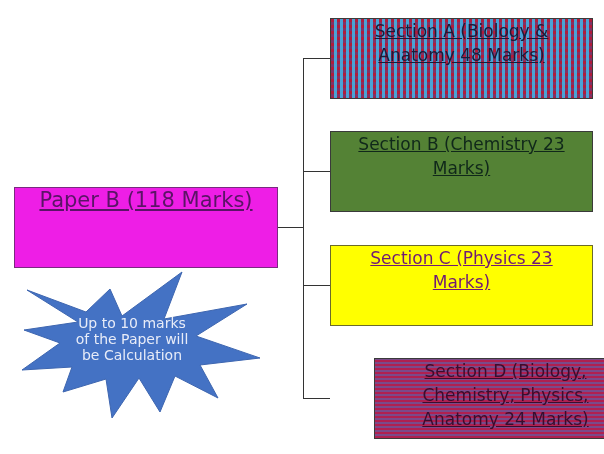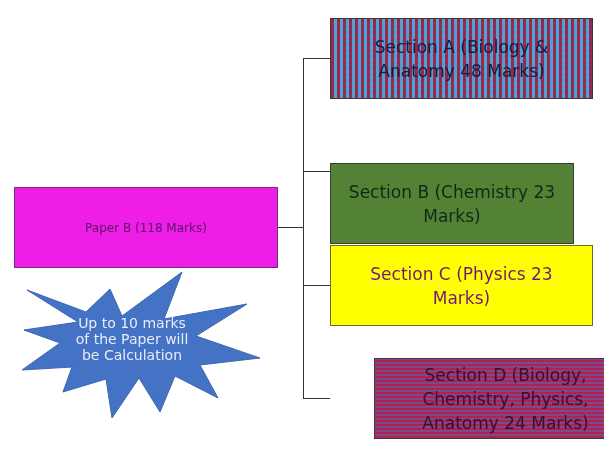--- a/index.html
+++ b/index.html
@@ -1,30 +1,30 @@
 <!DOCTYPE html>
 <html><head>
 <meta charset="utf-8">
 <style>
   html, body { margin:0; padding:0; }
   body { width:604px; height:454px; background:#ffffff; position:relative; overflow:hidden;
          font-family:"Liberation Sans", sans-serif; }
   .box { position:absolute; box-sizing:border-box; border:1px solid #3a3a3a;
-         display:flex; align-items:center; justify-content:center; text-align:center;
-         font-family:"DejaVu Sans", sans-serif; font-size:17px; line-height:24px; }
+         display:flex; align-items:flex-start; justify-content:center; text-align:center;
+         font-family:"DejaVu Sans", sans-serif; font-size:17px; line-height:24px;text-decoration:underline; }
   .box span { display:block; padding:0 10px; }
   #paper { left:14px; top:187px; width:264px; height:81px; background:#ee1ee6; color:#5a1466;
-           border-color:#7a2a80; font-size:12px; }
+           border-color:#7a2a80; font-size:21px; }
   #secA { left:330px; top:18px; width:263px; height:81px; color:#1b1b3a;
           background-color:#b01c3c;
           background-image:
             linear-gradient(90deg, transparent 0 50%, rgba(70,170,220,0.95) 50% 100%),
             linear-gradient(0deg, rgba(110,60,120,0.7) 0 50%, transparent 50% 100%);
           background-size:6px 6px, 6px 6px; background-blend-mode:normal; }
-  #secB { left:330px; top:131px; width:244px; height:81px; background:#548235; color:#10281a;margin-top:32px; }
+  #secB { left:330px; top:131px; width:263px; height:81px; background:#548235; color:#10281a; }
   #secC { left:330px; top:245px; width:263px; height:81px; background:#ffff00; color:#701a75;
           border-color:#6b6b2a; }
   #secD { left:342px; top:358px; width:263px; height:81px; color:#3a0c2e;
           background:repeating-linear-gradient(0deg, #b02050 0 2px, #7a4a8a 2px 4px);margin-left:32px; }
   .line { position:absolute; background:#333333; }
   #star { position:absolute; left:0; top:0; }
   #star-text { position:absolute; left:72px; top:315px; width:120px; text-align:center;
                color:#e8ecf8; font-family:"DejaVu Sans", sans-serif; font-size:14px; line-height:16px; }
 </style>
 </head>

